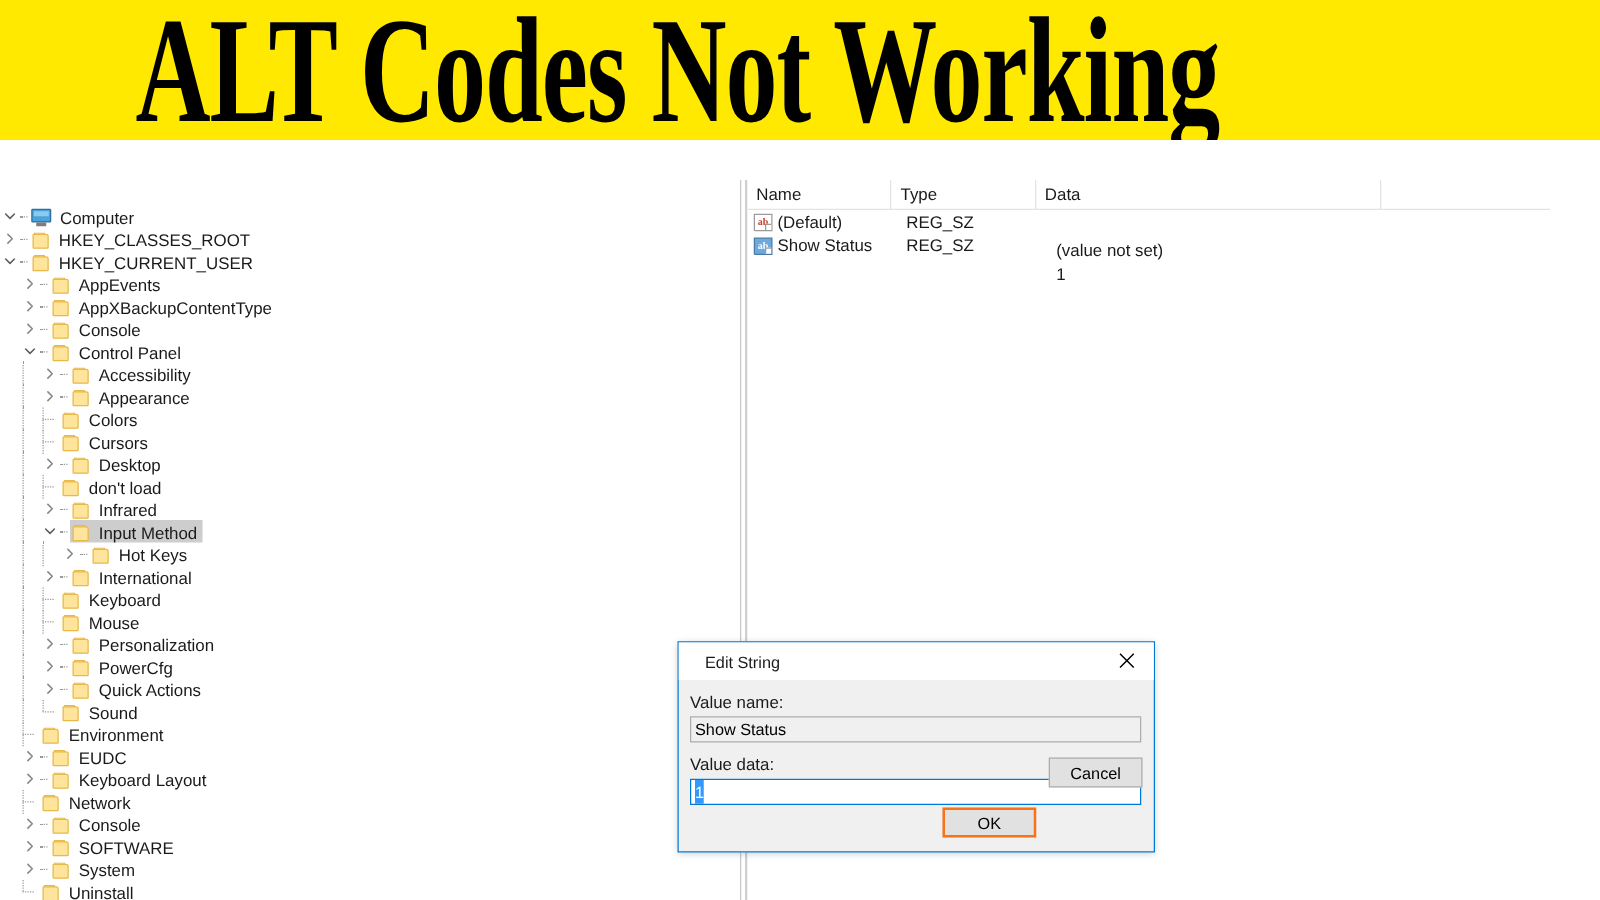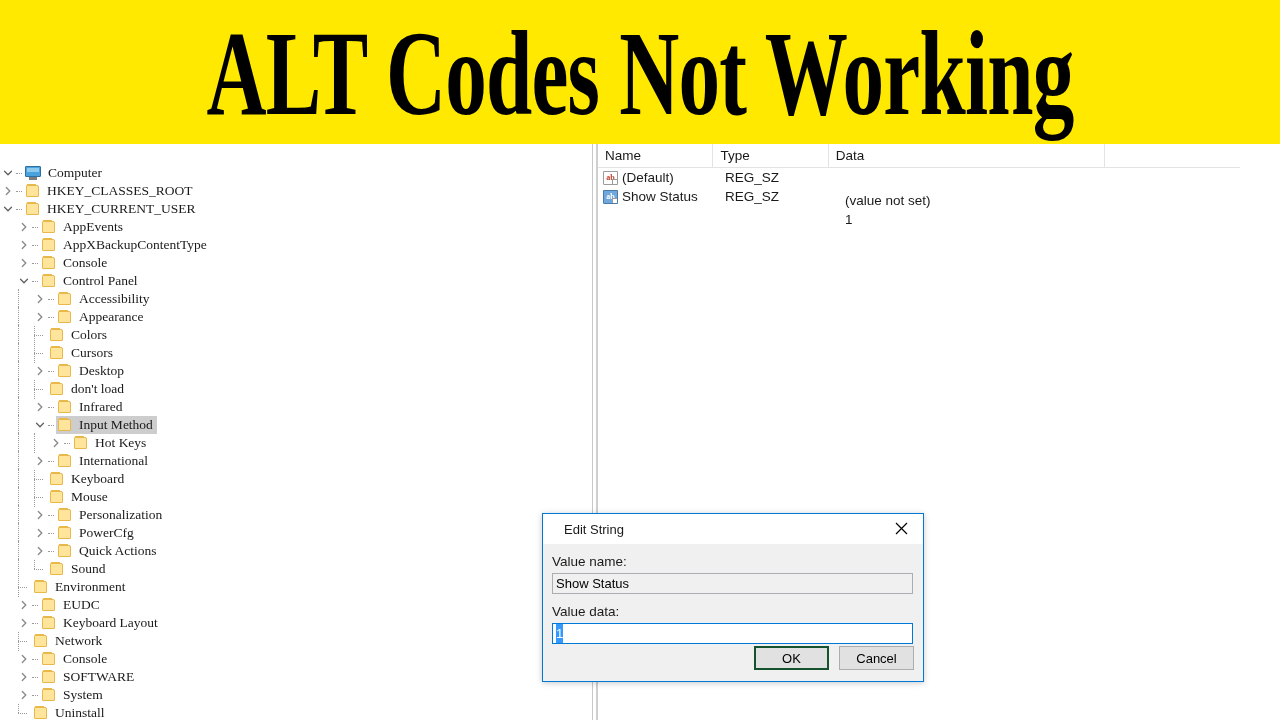--- a/index.html
+++ b/index.html
@@ -10,23 +10,23 @@
     overflow: hidden;
     background: #ffffff;
     font-family: "Liberation Sans", sans-serif;
   }
 
   #app { position: relative; width: 1280px; height: 720px; }
 
   
   .banner {
     position: absolute; left: 0; top: 0;
-    width: 1280px; height: 144px;
+    width: 1280px; height: 112px;
     background: #ffe900;
-    display: flex; align-items: center; justify-content: center;
+    display: flex; align-items: center; justify-content: flex-start;
     overflow: hidden;
   }
   .banner-title {
     font-family: "Liberation Serif", serif;
     font-weight: bold;
     font-size: 104px;
     line-height: 1;
     color: #000000;
     letter-spacing: -1px;
     transform: scaleX(0.80) scaleY(1.16);
@@ -62,24 +62,23 @@
     position: relative;
     height: 18px;
     display: flex;
     align-items: center;
     font-size: 13.5px;
     color: #1a1a1a;
     white-space: nowrap;
   }
   .tree-row .hit {
     display: inline-flex;
-    align-items: center;
+    align-items: flex-end;
     height: 18px;
     padding: 0 4px 0 1px;
-    font-family: Liberation Serif, serif;
   }
   .tree-row.selected .hit { background: #cdcdcd; }
 
   .twisty {
     width: 16px; height: 18px;
     display: inline-flex; align-items: center; justify-content: center;
     flex: 0 0 16px;
   }
   .twisty svg { display: block; }
 
@@ -304,22 +303,23 @@
     width: 75px; height: 24px;
     font-size: 13px;
     font-family: "Liberation Sans", sans-serif;
     color: #000;
     background: #e1e1e1;
     border: 1px solid #adadad;
     display: flex; align-items: center; justify-content: center;
     cursor: default;
   }
   .btn.default {
-    border: 2px solid #14532d;
+    border: 2px solid #f97316;
     background: #e1e1e1;
+    margin-top: 40px;
   }
 </style>
 </head>
 <body>
 
 <div id="app">
 
   <div class="banner">
     <div class="banner-title">ALT Codes Not Working</div>
   </div>

